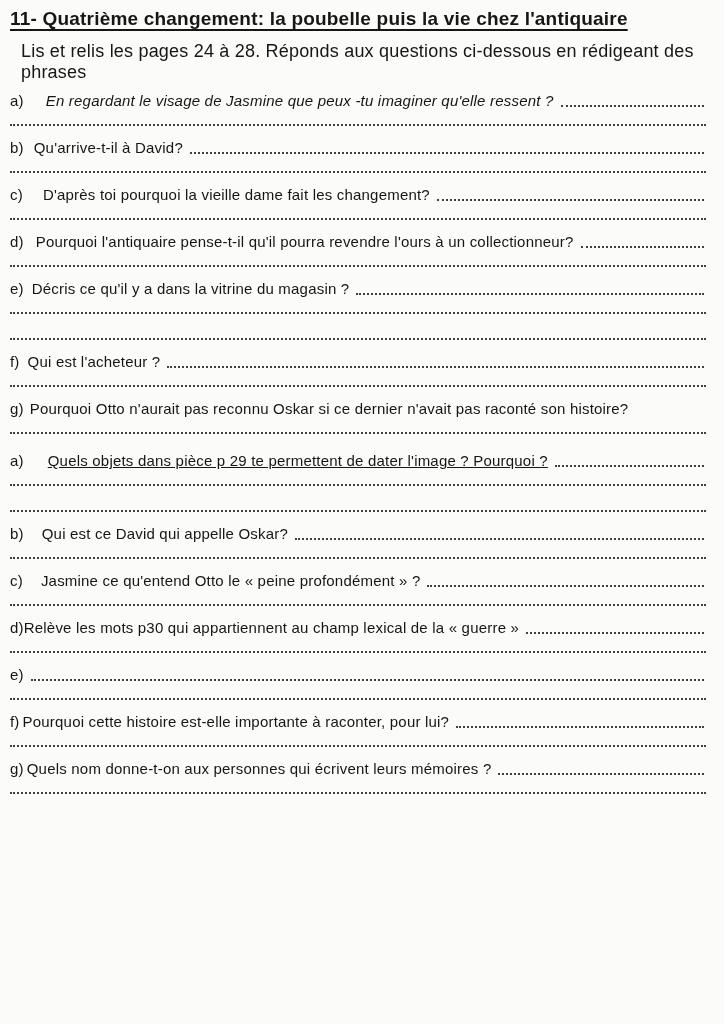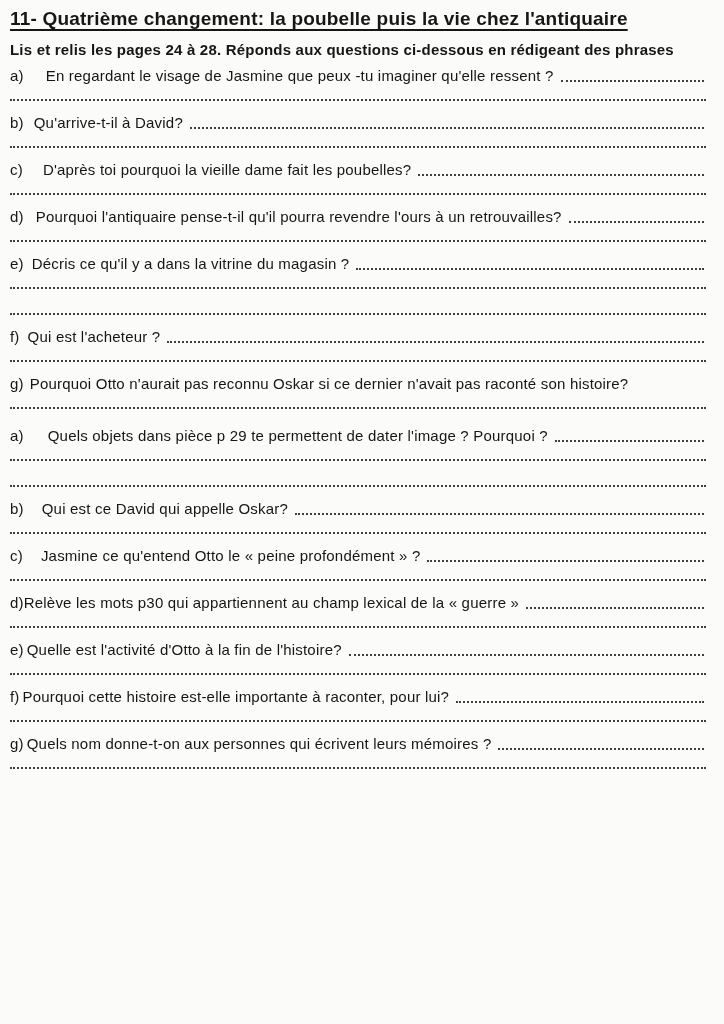--- a/index.html
+++ b/index.html
@@ -24,24 +24,24 @@
   .section-title {
     font-size: 19px;
     font-weight: 600;
     letter-spacing: 0.2px;
     text-decoration: underline;
     text-decoration-thickness: 2px;
     text-underline-offset: 4px;
     margin: 0 0 11px 0;
   }
   .instruction {
-    font-size: 15px;
-    font-weight: 700;
+    font-size: 18px;
+    font-weight: 400;
     letter-spacing: 0.2px;
-    margin: 0 0 4px 0;
+    margin: 0 0 4px 11px;
   }
   .q-row {
     display: flex;
     align-items: flex-end;
     margin-top: 7px;
     font-size: 15px;
     font-weight: 500;
     line-height: 21px;
     letter-spacing: 0.2px;
   }
@@ -65,39 +65,39 @@
 </style>
 </head>
 <body>
 
 <div id="worksheet">
     <section class="worksheet-section">
       <h2 class="section-title">11- Quatrième changement: la poubelle puis la vie chez l'antiquaire</h2>
       <p class="instruction">Lis et relis les pages 24 à 28. Réponds aux questions ci-dessous en rédigeant des phrases</p>
       <div class="q-row">
         <span class="q-label">a)</span>
-        <span class="q-text" style="margin-left: 22px;">En regardant le visage de Jasmine que peux -tu imaginer qu'elle ressent ?</span>
+        <span class="q-text" style="margin-left: 22px; font-style: italic;">En regardant le visage de Jasmine que peux -tu imaginer qu'elle ressent ?</span>
         <span class="leader"></span>
       </div>
       <div class="answer-line"></div>
       <div class="q-row">
         <span class="q-label">b)</span>
         <span class="q-text" style="margin-left: 10px;">Qu'arrive-t-il à David?</span>
         <span class="leader"></span>
       </div>
       <div class="answer-line"></div>
       <div class="q-row">
         <span class="q-label">c)</span>
-        <span class="q-text" style="margin-left: 20px;">D'après toi pourquoi la vieille dame fait les poubelles?</span>
+        <span class="q-text" style="margin-left: 20px;">D'après toi pourquoi la vieille dame fait les changement?</span>
         <span class="leader"></span>
       </div>
       <div class="answer-line"></div>
       <div class="q-row">
         <span class="q-label">d)</span>
-        <span class="q-text" style="margin-left: 12px;">Pourquoi l'antiquaire pense-t-il qu'il pourra revendre l'ours à un retrouvailles?</span>
+        <span class="q-text" style="margin-left: 12px;">Pourquoi l'antiquaire pense-t-il qu'il pourra revendre l'ours à un collectionneur?</span>
         <span class="leader"></span>
       </div>
       <div class="answer-line"></div>
       <div class="q-row">
         <span class="q-label">e)</span>
         <span class="q-text" style="margin-left: 8px;">Décris ce qu'il y a dans la vitrine du magasin ?</span>
         <span class="leader"></span>
       </div>
       <div class="answer-line"></div>
       <div class="answer-line"></div>
@@ -109,21 +109,21 @@
       <div class="answer-line"></div>
       <div class="q-row">
         <span class="q-label">g)</span>
         <span class="q-text" style="margin-left: 6px;">Pourquoi Otto n'aurait pas reconnu Oskar si ce dernier n'avait pas raconté son histoire?</span>
       </div>
       <div class="answer-line"></div>
     </section>
     <section class="worksheet-section">
       <div class="q-row">
         <span class="q-label">a)</span>
-        <span class="q-text" style="margin-left: 24px;">Quels objets dans pièce p 29 te permettent de dater l'image ? Pourquoi ?</span>
+        <span class="q-text" style="margin-left: 24px; text-decoration: underline;">Quels objets dans pièce p 29 te permettent de dater l'image ? Pourquoi ?</span>
         <span class="leader"></span>
       </div>
       <div class="answer-line"></div>
       <div class="answer-line"></div>
       <div class="q-row">
         <span class="q-label">b)</span>
         <span class="q-text" style="margin-left: 18px; text-align: right;">Qui est ce David qui appelle Oskar?</span>
         <span class="leader"></span>
       </div>
       <div class="answer-line"></div>
@@ -134,21 +134,20 @@
       </div>
       <div class="answer-line"></div>
       <div class="q-row">
         <span class="q-label">d)</span>
         <span class="q-text" style="">Relève les mots p30 qui appartiennent au champ lexical de la « guerre »</span>
         <span class="leader"></span>
       </div>
       <div class="answer-line"></div>
       <div class="q-row">
         <span class="q-label">e)</span>
-        <span class="q-text" style="margin-left: 3px;">Quelle est l'activité d'Otto à la fin de l'histoire?</span>
         <span class="leader"></span>
       </div>
       <div class="answer-line"></div>
       <div class="q-row">
         <span class="q-label">f)</span>
         <span class="q-text" style="margin-left: 3px;">Pourquoi cette histoire est-elle importante à raconter, pour lui?</span>
         <span class="leader"></span>
       </div>
       <div class="answer-line"></div>
       <div class="q-row">

